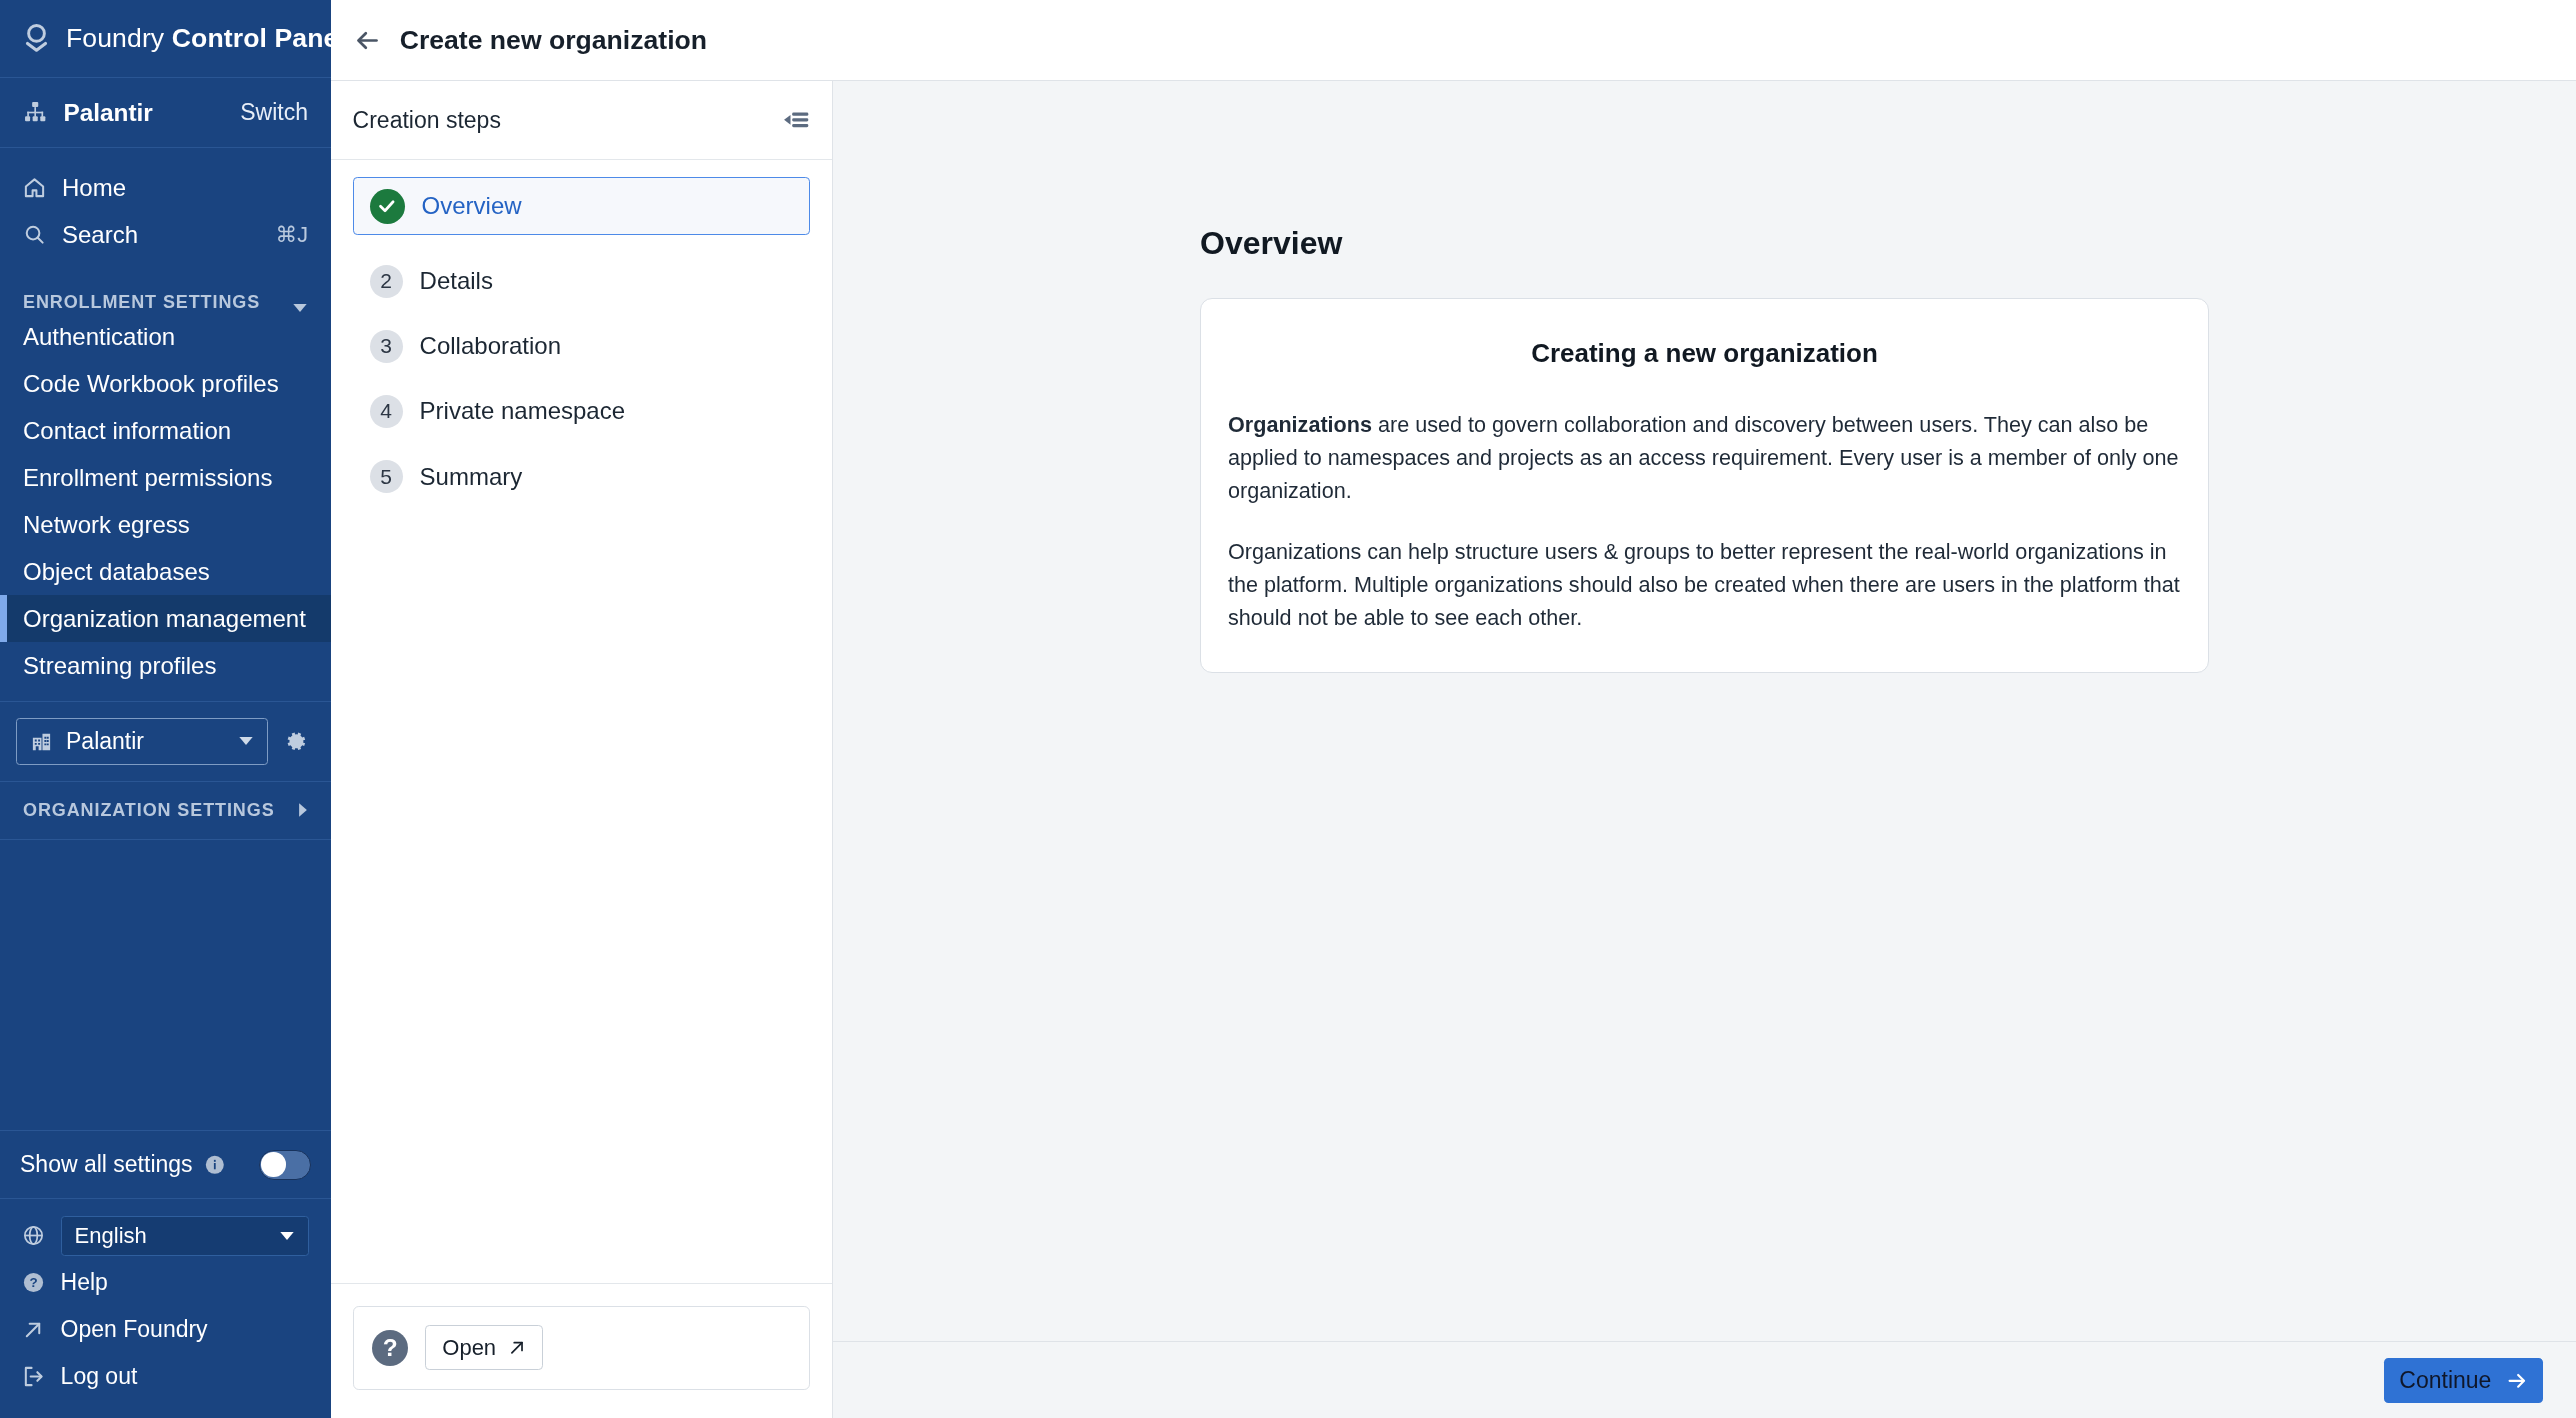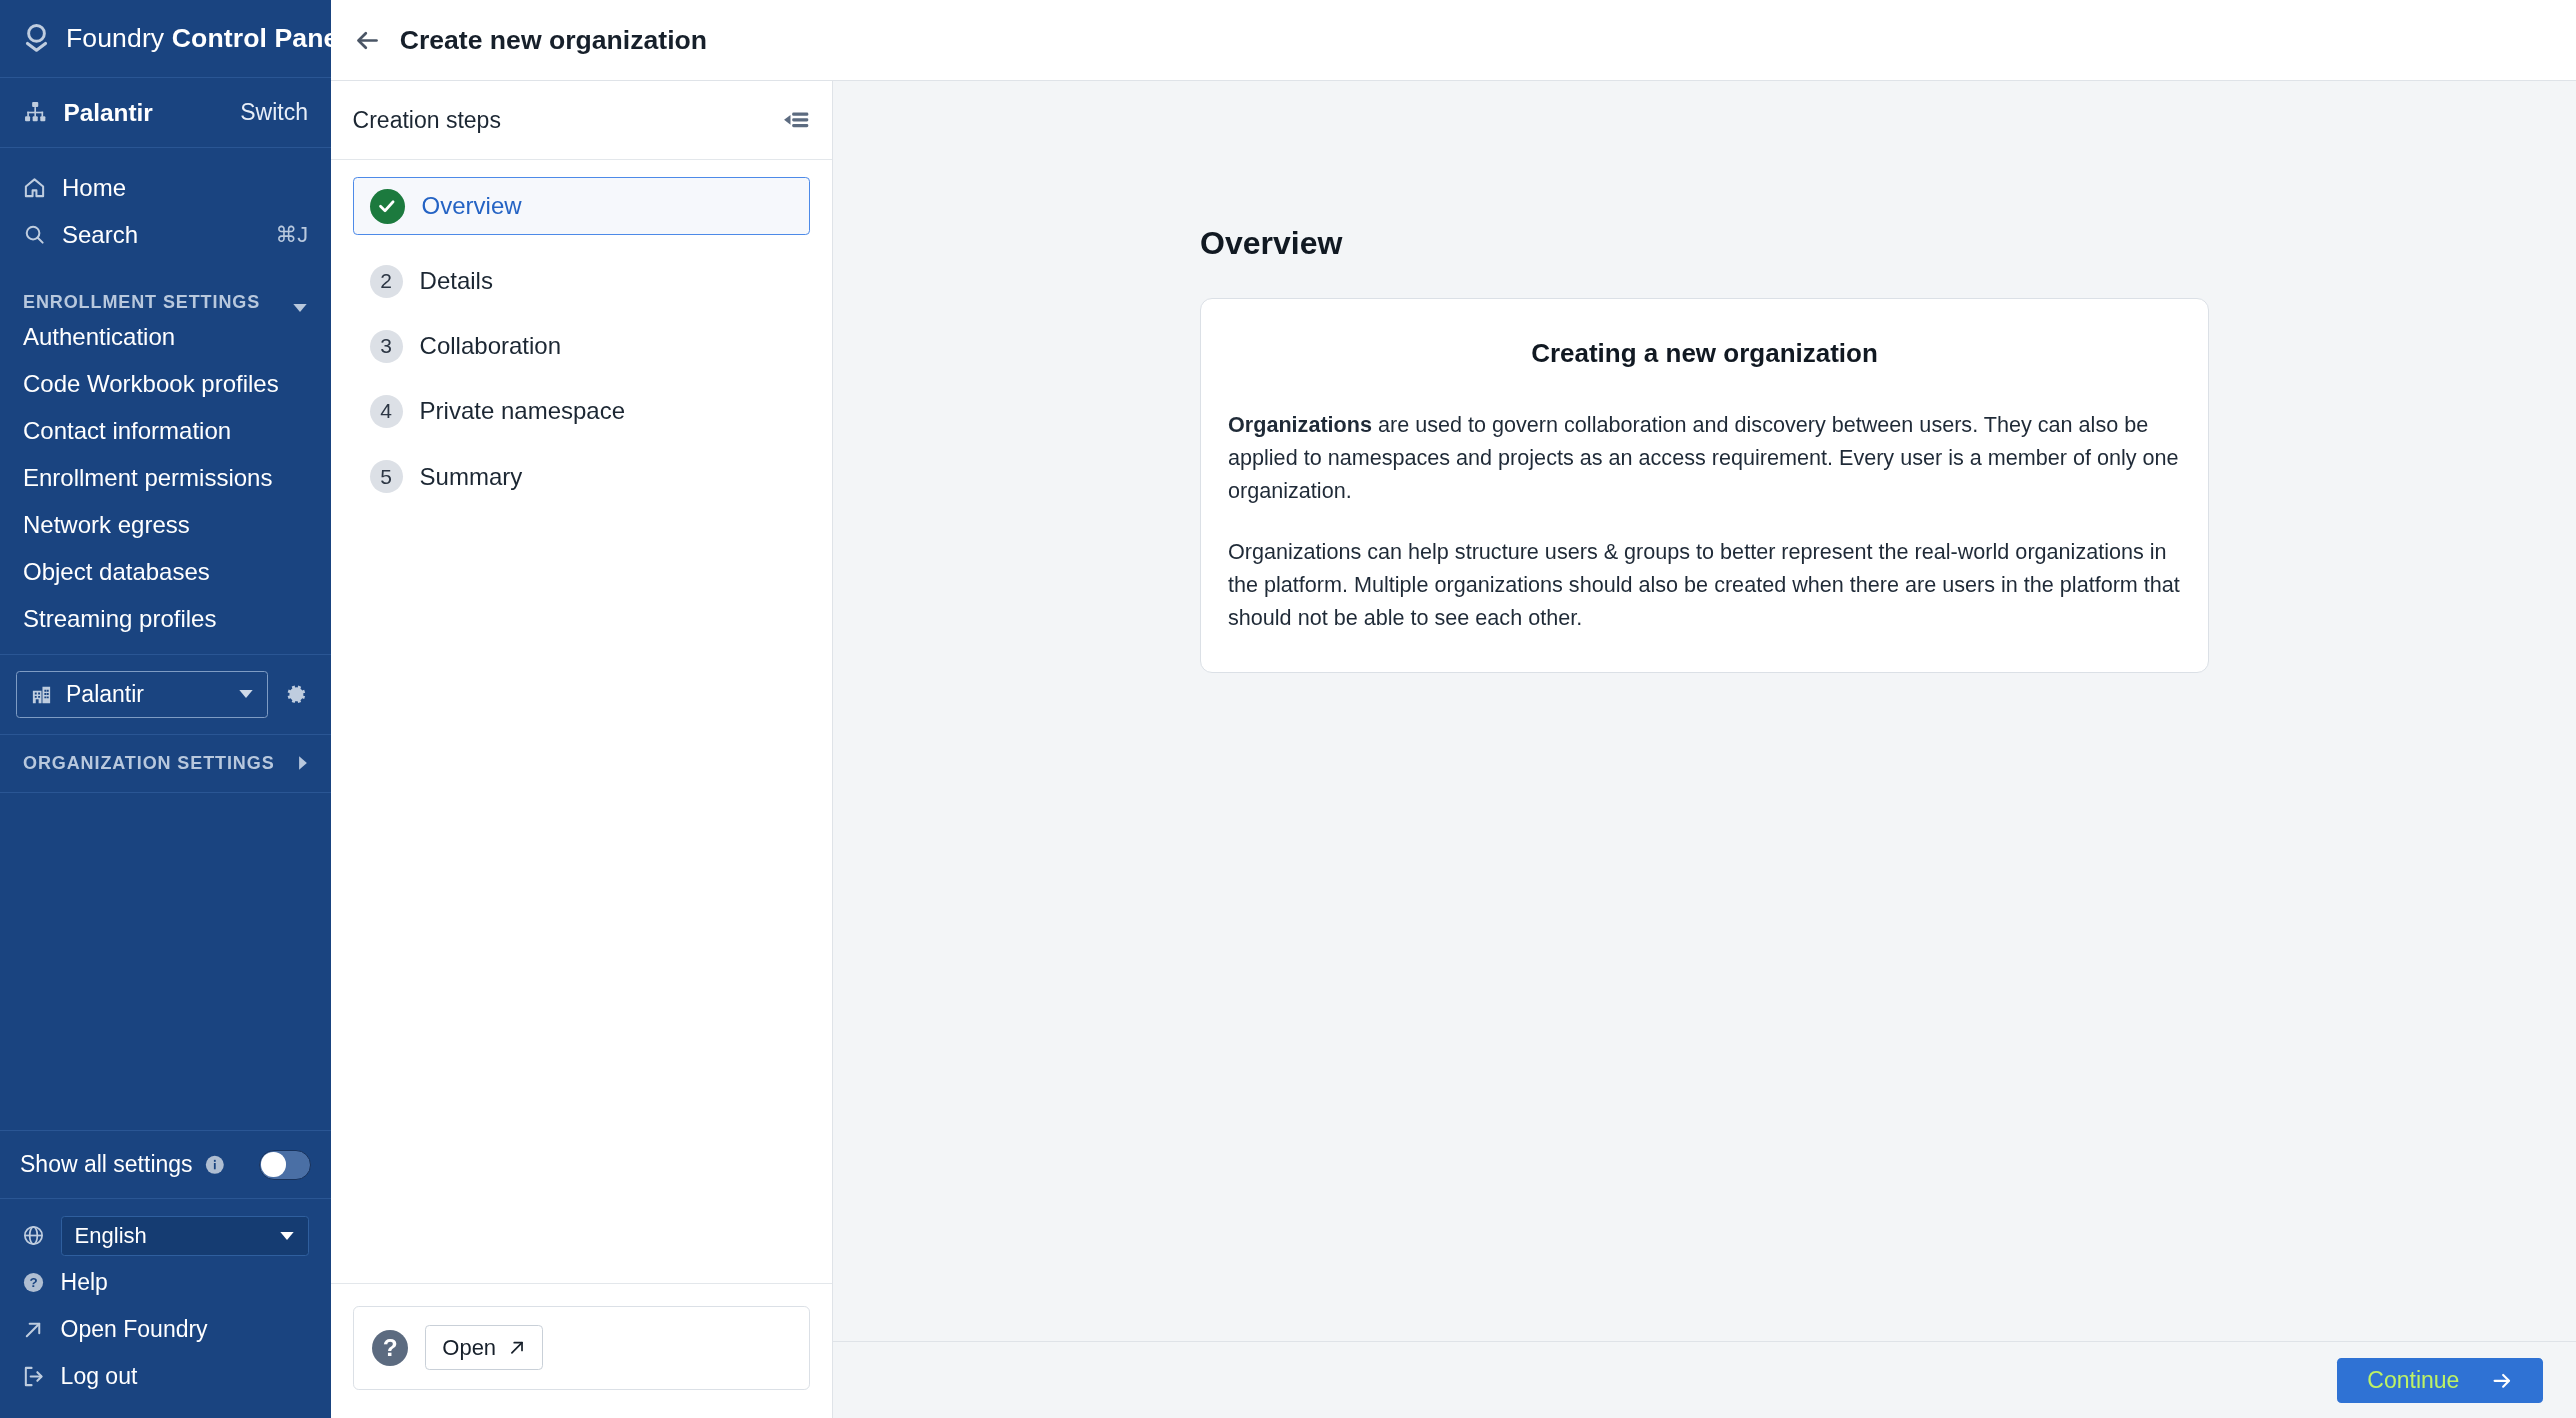--- a/index.html
+++ b/index.html
@@ -231,23 +231,23 @@
   .card p b { font-weight: 700; }
 
   .footerbar {
     height: 78px; flex: 0 0 78px;
     border-top: 1.4px solid #dfe3e8;
     background: #F3F5F7;
     display: flex; align-items: center; justify-content: flex-end;
     padding: 0 33px;
   }
   .continue-btn {
-    display: flex; align-items: center; gap: 32px;
-    height: 45px; padding: 0 30px;
-    background: #2F72D4; color: #bef264;
+    display: flex; align-items: center; gap: 15px;
+    height: 45px; padding: 0 15px;
+    background: #2F72D4; color: #0f172a;
     border: none; border-radius: 4.3px; cursor: pointer;
     font-size: 23px; font-family: "Liberation Sans", sans-serif;
   }
   svg { display: block; }
 </style>
 </head>
 <body>
 
 <div class="app">
 
@@ -323,20 +323,23 @@
         </div>
       <div class="sb-item">
           <span>Enrollment permissions</span>
         </div>
       <div class="sb-item">
           <span>Network egress</span>
         </div>
       <div class="sb-item">
           <span>Object databases</span>
         </div>
+      <div class="sb-item active">
+          <span>Organization management</span>
+        </div>
       <div class="sb-item">
           <span>Streaming profiles</span>
         </div>
     </div>
 
     <div class="sb-orgselect">
       <div class="orgselect-box">
         <span>
           <svg width="23" height="23" viewBox="0 0 24 24" fill="#BFCDDF">
             <path d="M3 21V8h9v13H3zm2-11v2h2v-2H5zm3.5 0v2h2v-2h-2zM5 13.5v2h2v-2H5zm3.5 0v2h2v-2h-2zM6 17v4h3v-4H6z"></path>

